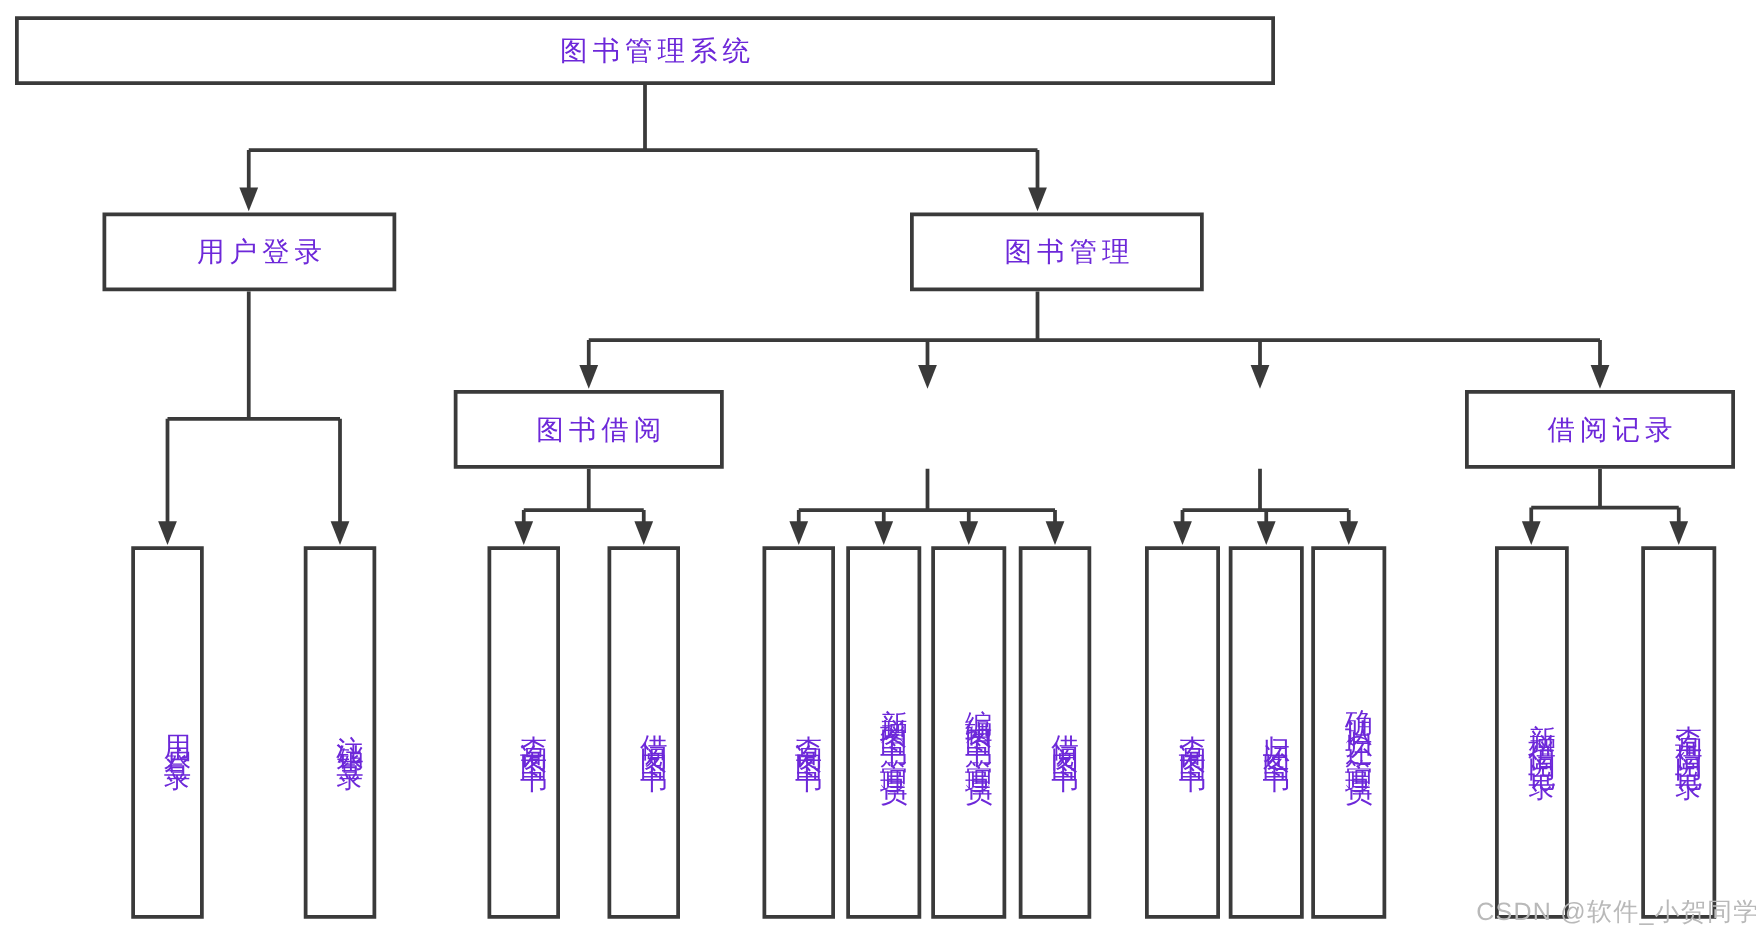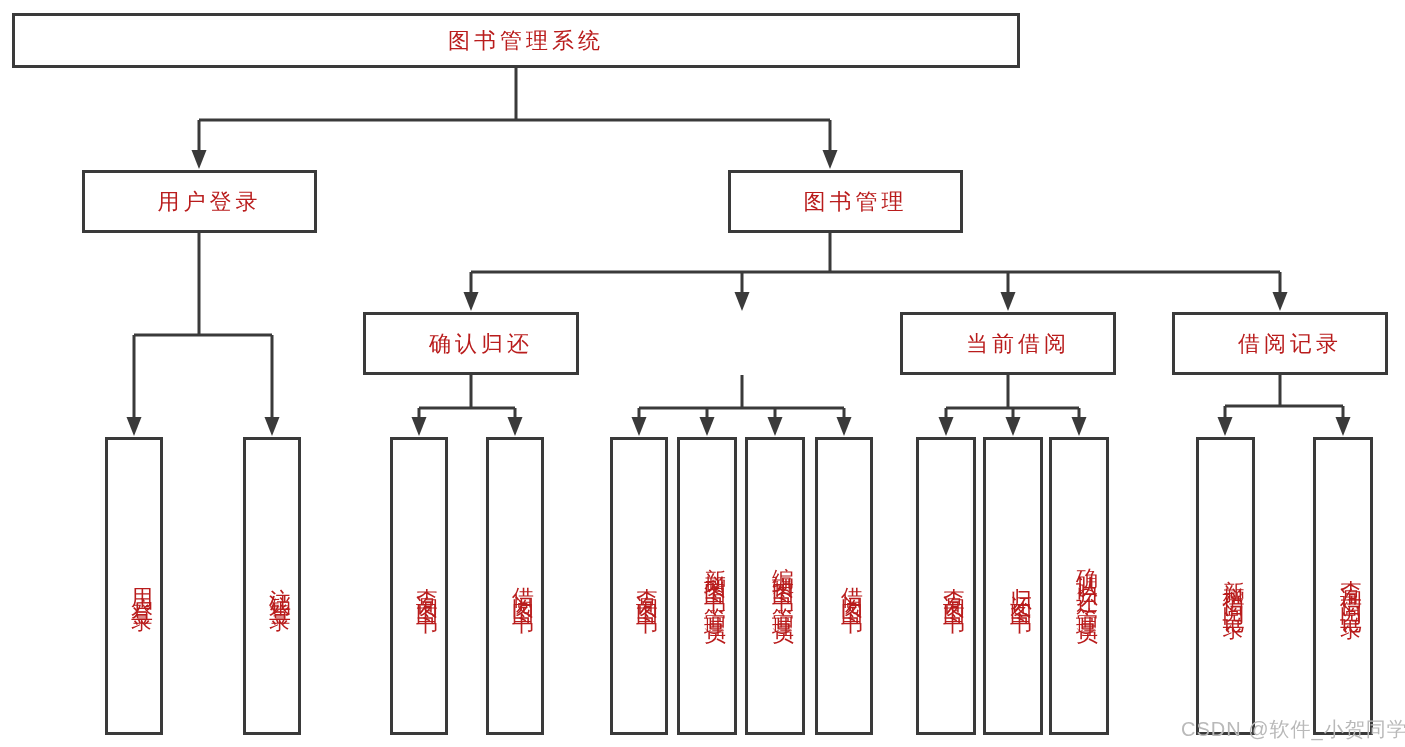--- a/index.html
+++ b/index.html
@@ -7,21 +7,21 @@
   body { font-family: "Liberation Sans", "DejaVu Sans", sans-serif; position: relative; }
 
   .canvas { position: absolute; left: 0; top: 0; width: 1405px; height: 747px; }
 
   svg.connectors { position: absolute; left: 0; top: 0; width: 1405px; height: 747px; z-index: 0; }
 
   .box {
     position: absolute;
     border: 3px solid #3a3a3a;
     background: #ffffff;
-    color: #b91c1c;
+    color: #6d28d9;
     display: flex;
     align-items: center;
     justify-content: center;
     line-height: 1;
     z-index: 1;
     padding-left: 16px;
   }
   .hbox { font-size: 22px; letter-spacing: 4px; text-indent: 4px; }
   .vbox {
     writing-mode: vertical-lr;
@@ -105,24 +105,21 @@
   </div>
 
   <div class="box hbox l2-box" style="left:82px;">
     <span>用户登录</span>
   </div>
   <div class="box hbox l2-box" style="left:712px;margin-left:16px;">
     <span>图书管理</span>
   </div>
 
   <div class="box hbox l3-box" style="left:363px;">
-    <span>确认归还</span>
-  </div>
-  <div class="box hbox l3-box" style="left:900px;">
-    <span>当前借阅</span>
+    <span>图书借阅</span>
   </div>
   <div class="box hbox l3-box" style="left:1172px;">
     <span>借阅记录</span>
   </div>
 
   <div class="box vbox" style="left:105px; width:58px;">
     <span>用户登录</span>
   </div>
   <div class="box vbox" style="left:243px; width:58px;">
     <span>注销登录</span>

